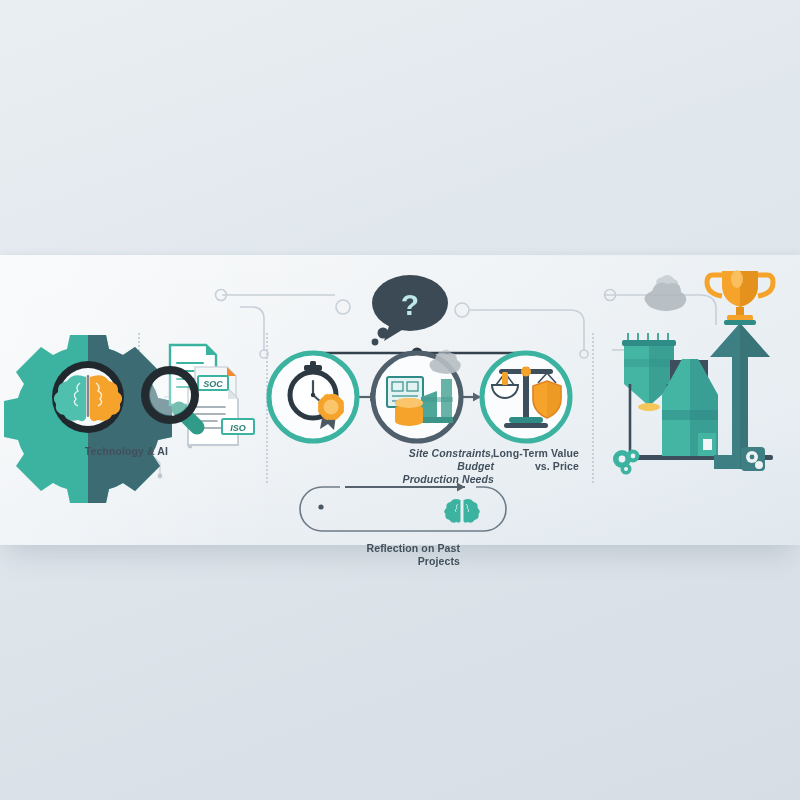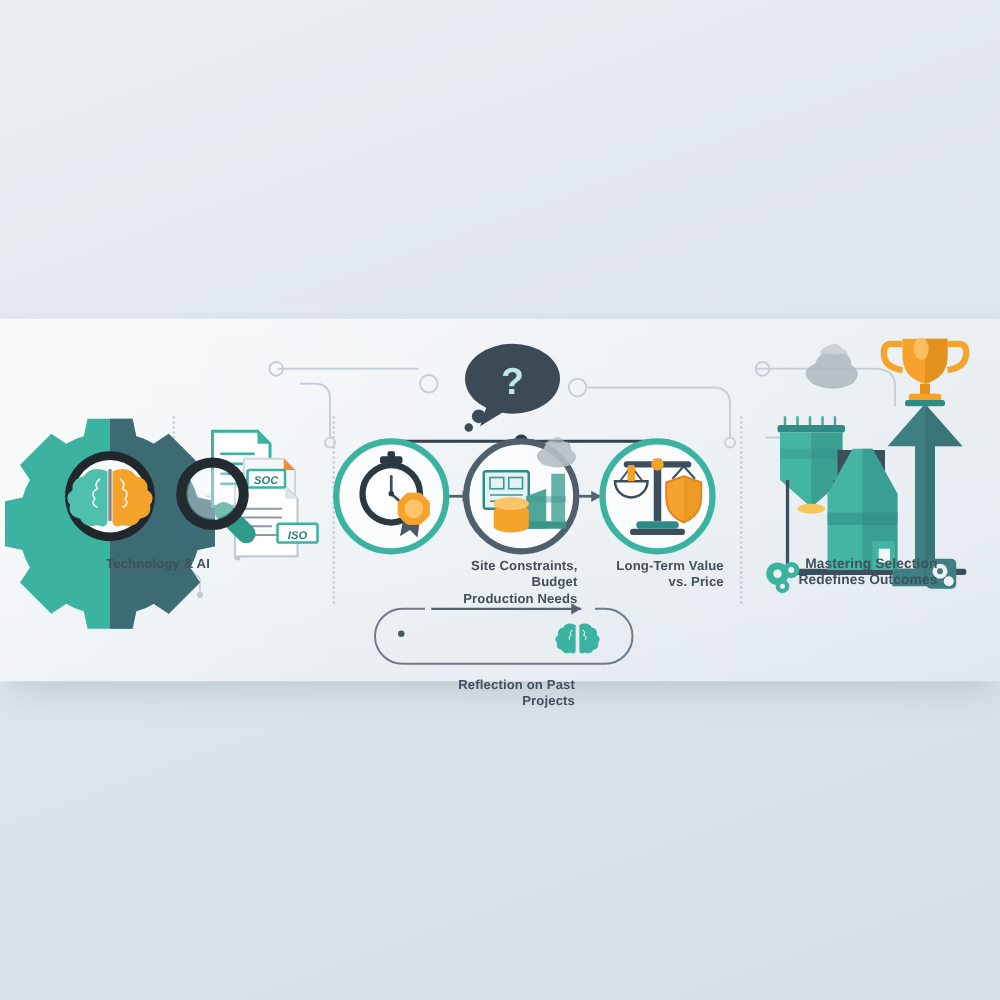--- a/index.html
+++ b/index.html
@@ -369,25 +369,23 @@
         <g fill="#3d7f83">
             <circle cx="-1" cy="-2" r="2.4"></circle>
           </g>
       </g>
     </svg>
 
     <div class="label" style="left:8px;top:190px;width:160px;">Technology &amp; AI</div>
 
 
 
-    <div class="label" style="left:340px;top:192px;width:122px;">Site Constraints, Budget
+    <div class="label" style="left:372px;top:192px;width:122px;font-style:italic;">Site Constraints, Budget
 Production Needs</div>
 
     <div class="label" style="left:474px;top:192px;width:105px;">Long-Term Value
 vs. Price</div>
 
     <div class="label" style="left:330px;top:246px;width:130px;margin-top:41px;">Reflection on Past Projects</div>
 
-    <div class="label big" style="left:638px;top:190px;width:112px;">Mastering Selection
-Redefines Outcomes</div>
 
   </div>
 </div>
 
 </body></html>

